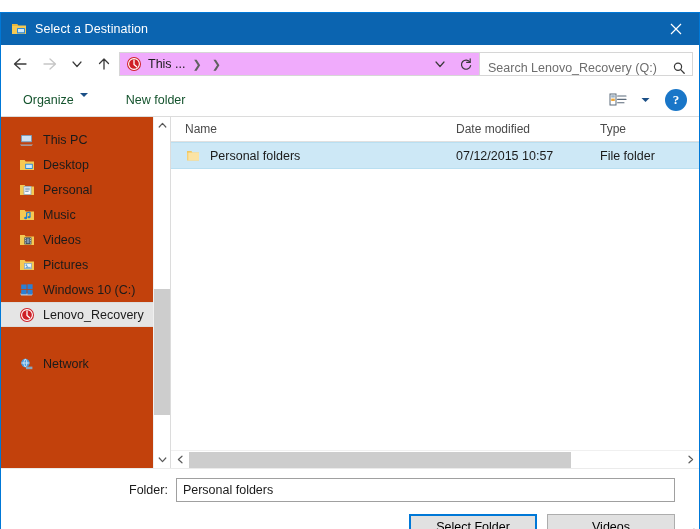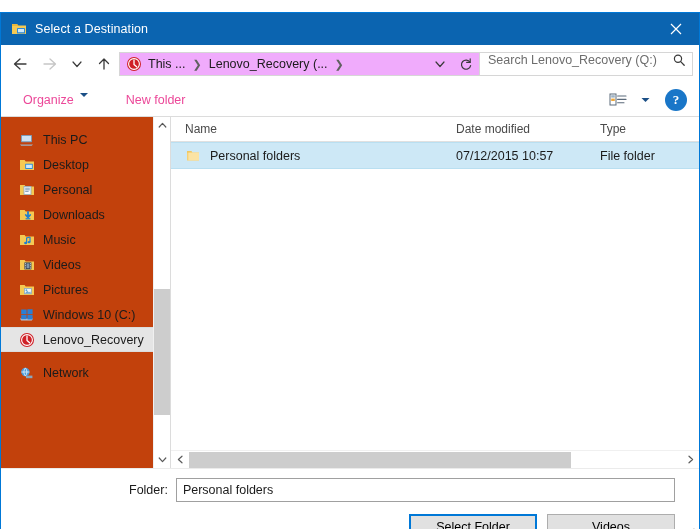--- a/index.html
+++ b/index.html
@@ -107,21 +107,21 @@
     display: flex; align-items: center; justify-content: center;
   }
 
   .searchbox {
     width: 213px;
     height: 24px;
     border: 1px solid #d6d6d6;
     border-left: none;
     background: #ffffff;
     display: flex;
-    align-items: flex-start;
+    align-items: flex-end;
     flex: 0 0 213px;
   }
   .search-text {
     flex: 1 1 auto;
     color: #6d6d6d;
     font-size: 12.5px;
     padding-left: 8px;
     white-space: nowrap;
     overflow: hidden;
   }
@@ -135,21 +135,21 @@
     height: 34px;
     flex: 0 0 34px;
     display: flex;
     align-items: center;
     border-bottom: 1px solid #dcdcdc;
     padding-left: 14px;
     background: #ffffff;
   }
   .tb-item {
     font-size: 12.5px;
-    color: #ec4899;
+    color: #14532d;
     padding: 4px 8px;
     display: flex;
     align-items: flex-start;
     gap: 6px;
     white-space: nowrap;
   }
   .tb-caret {
     width: 0; height: 0;
     border-left: 4px solid transparent;
     border-right: 4px solid transparent;
@@ -420,21 +420,20 @@
     <div class="crumbbox">
       <div class="crumb-drive-icon">
         <svg width="16" height="16" viewBox="0 0 16 16">
           <circle cx="8" cy="8" r="7" fill="#cf2027"></circle>
           <circle cx="8" cy="8" r="5.4" fill="none" stroke="#ffffff" stroke-width="1.1"></circle>
           <path d="M8 4.2 v4.3 M8 8.5 l2.6 2.3" stroke="#ffffff" stroke-width="1.3" fill="none" stroke-linecap="round"></path>
         </svg>
       </div>
       <span class="crumb">This ...</span>
       <span class="crumb-sep">❯</span>
-      <span class="crumb">Lenovo_Recovery (...</span>
       <span class="crumb-sep">❯</span>
       <div class="crumb-tail">
         <div class="crumb-chev">
           <svg width="12" height="12" viewBox="0 0 12 12">
             <path d="M2 4 L6 8.5 L10 4" stroke="#3a3a3a" stroke-width="1.2" fill="none" stroke-linecap="round" stroke-linejoin="round"></path>
           </svg>
         </div>
         <div class="crumb-refresh">
           <svg width="14" height="14" viewBox="0 0 14 14">
             <path d="M11 5.2 A4.6 4.6 0 1 0 11.6 8.6" stroke="#3a3a3a" stroke-width="1.2" fill="none" stroke-linecap="round"></path>
@@ -514,30 +513,20 @@
           <span class="tree-icon">
             <svg width="16" height="16" viewBox="0 0 16 16">
               <path d="M1 3h4.6l1.1 1.5H15V13H1z" fill="#f5c953"></path>
               <rect x="5" y="4.4" width="7" height="8" fill="#f6f9fc" stroke="#8fa9bf" stroke-width="0.8"></rect>
               <path d="M6.2 6.2 H10.8 M6.2 7.8 H10.8 M6.2 9.4 H9.6" stroke="#5d83a6" stroke-width="0.8"></path>
             </svg>
           </span>
           <span class="tree-label">Personal</span>
         </div>
 
-        <div class="tree-item indent">
-          <span class="tree-icon">
-            <svg width="16" height="16" viewBox="0 0 16 16">
-              <path d="M1 3h4.6l1.1 1.5H15V13H1z" fill="#f5c953"></path>
-              <path d="M9 5 v4 M6.8 8 L9 10.4 L11.2 8" stroke="#1f7fd0" stroke-width="1.8" fill="none" stroke-linecap="round" stroke-linejoin="round"></path>
-              <rect x="6.6" y="11.2" width="4.8" height="1.2" fill="#1f7fd0"></rect>
-            </svg>
-          </span>
-          <span class="tree-label">Downloads</span>
-        </div>
 
         <div class="tree-item indent">
           <span class="tree-icon">
             <svg width="16" height="16" viewBox="0 0 16 16">
               <path d="M1 3h4.6l1.1 1.5H15V13H1z" fill="#f5c953"></path>
               <path d="M11 5 v5.2" stroke="#1f7fd0" stroke-width="1.2"></path>
               <path d="M11 5 l-3.4 0.9 v5" stroke="#1f7fd0" stroke-width="1.2" fill="none"></path>
               <ellipse cx="6.6" cy="11" rx="1.5" ry="1.2" fill="#1f7fd0"></ellipse>
               <ellipse cx="10" cy="10.2" rx="1.4" ry="1.1" fill="#1f7fd0"></ellipse>
             </svg>
@@ -583,21 +572,21 @@
           <span class="tree-icon">
             <svg width="16" height="16" viewBox="0 0 16 16">
               <circle cx="8" cy="8" r="7" fill="#cf2027"></circle>
               <circle cx="8" cy="8" r="5.4" fill="none" stroke="#ffffff" stroke-width="1.1"></circle>
               <path d="M8 4.2 v4.3 M8 8.5 l2.6 2.3" stroke="#ffffff" stroke-width="1.3" fill="none" stroke-linecap="round"></path>
             </svg>
           </span>
           <span class="tree-label">Lenovo_Recovery</span>
         </div>
 
-        <div class="tree-item" style="margin-top:8px;">
+        <div class="tree-item" style="margin-top:24px;">
           <span class="tree-icon">
             <svg width="16" height="16" viewBox="0 0 16 16">
               <circle cx="6.4" cy="7" r="4.2" fill="#4a9bdc"></circle>
               <path d="M2.4 7 h8 M6.4 2.9 c2 2.6 2 5.6 0 8.2 c-2-2.6-2-5.6 0-8.2" fill="none" stroke="#e8f3fb" stroke-width="0.8"></path>
               <path d="M7 10.6 h6.4 v2.6 H7 Z" fill="#8aa6bd"></path>
             </svg>
           </span>
           <span class="tree-label">Network</span>
         </div>
 

